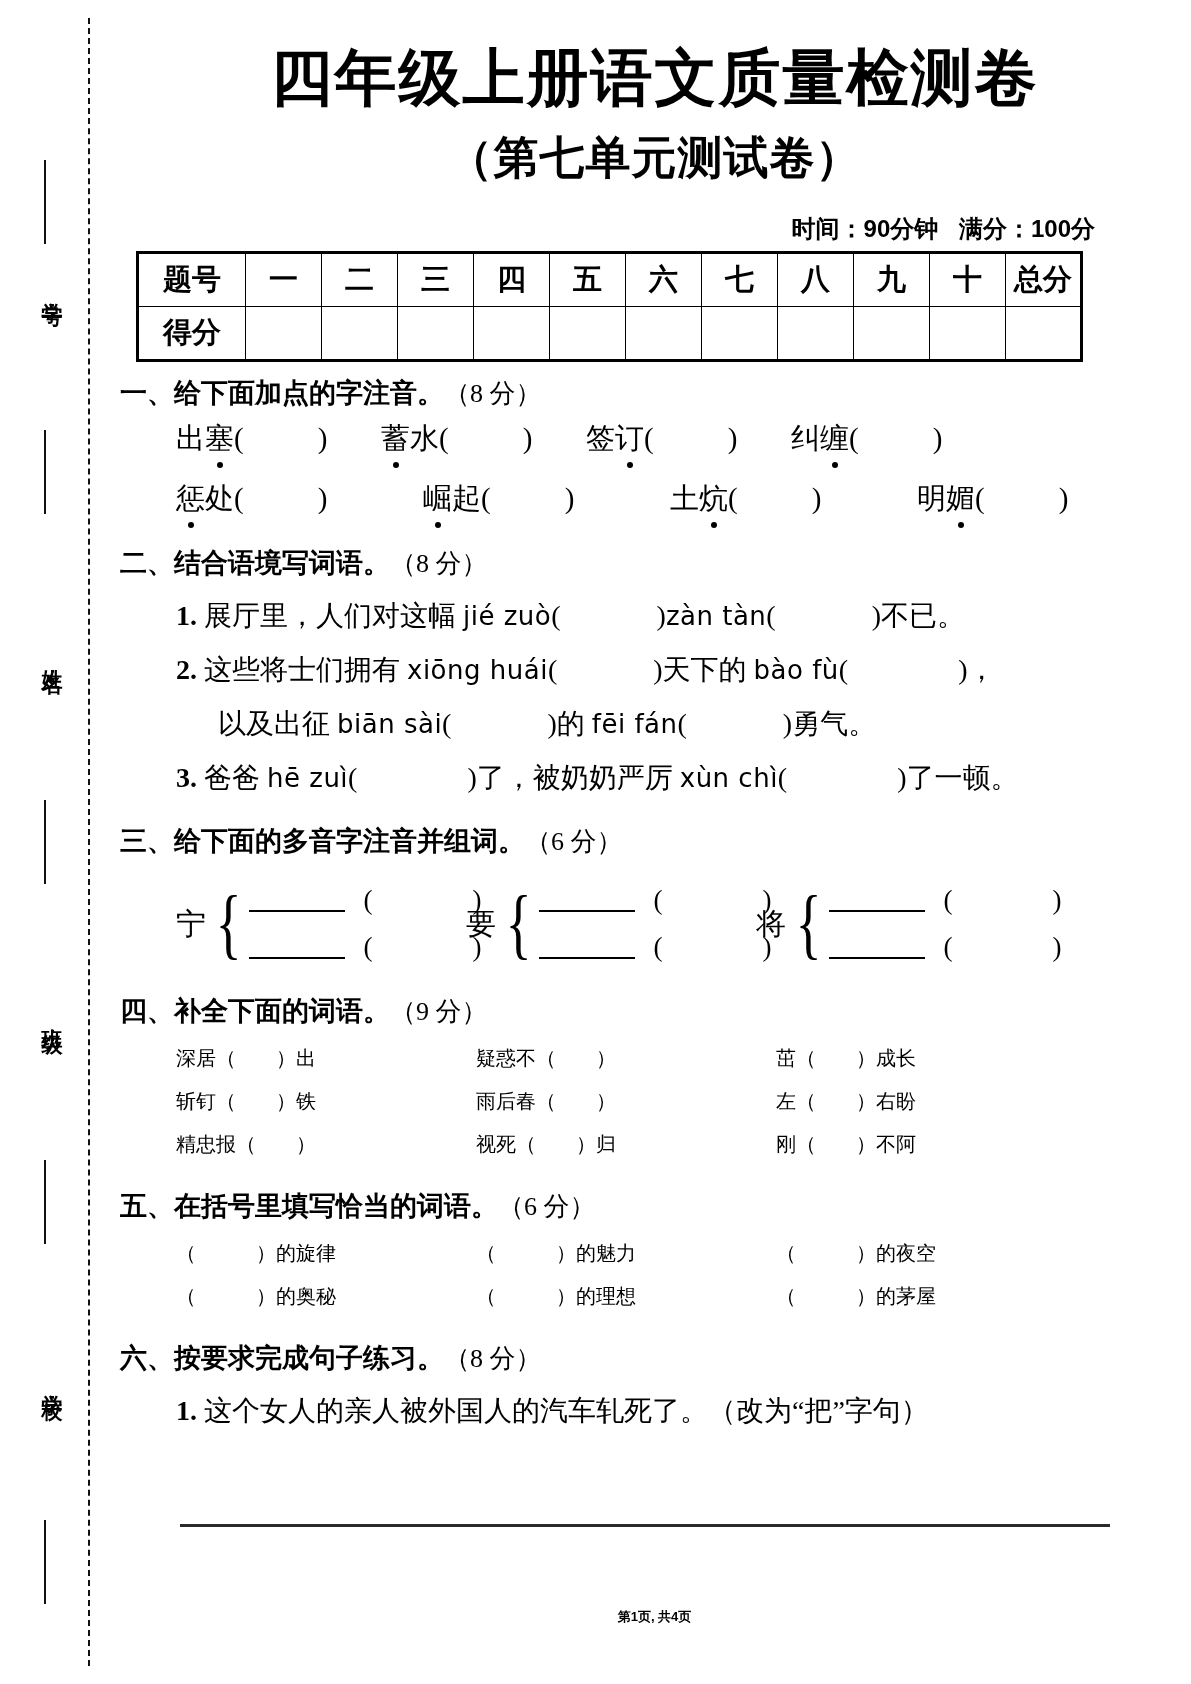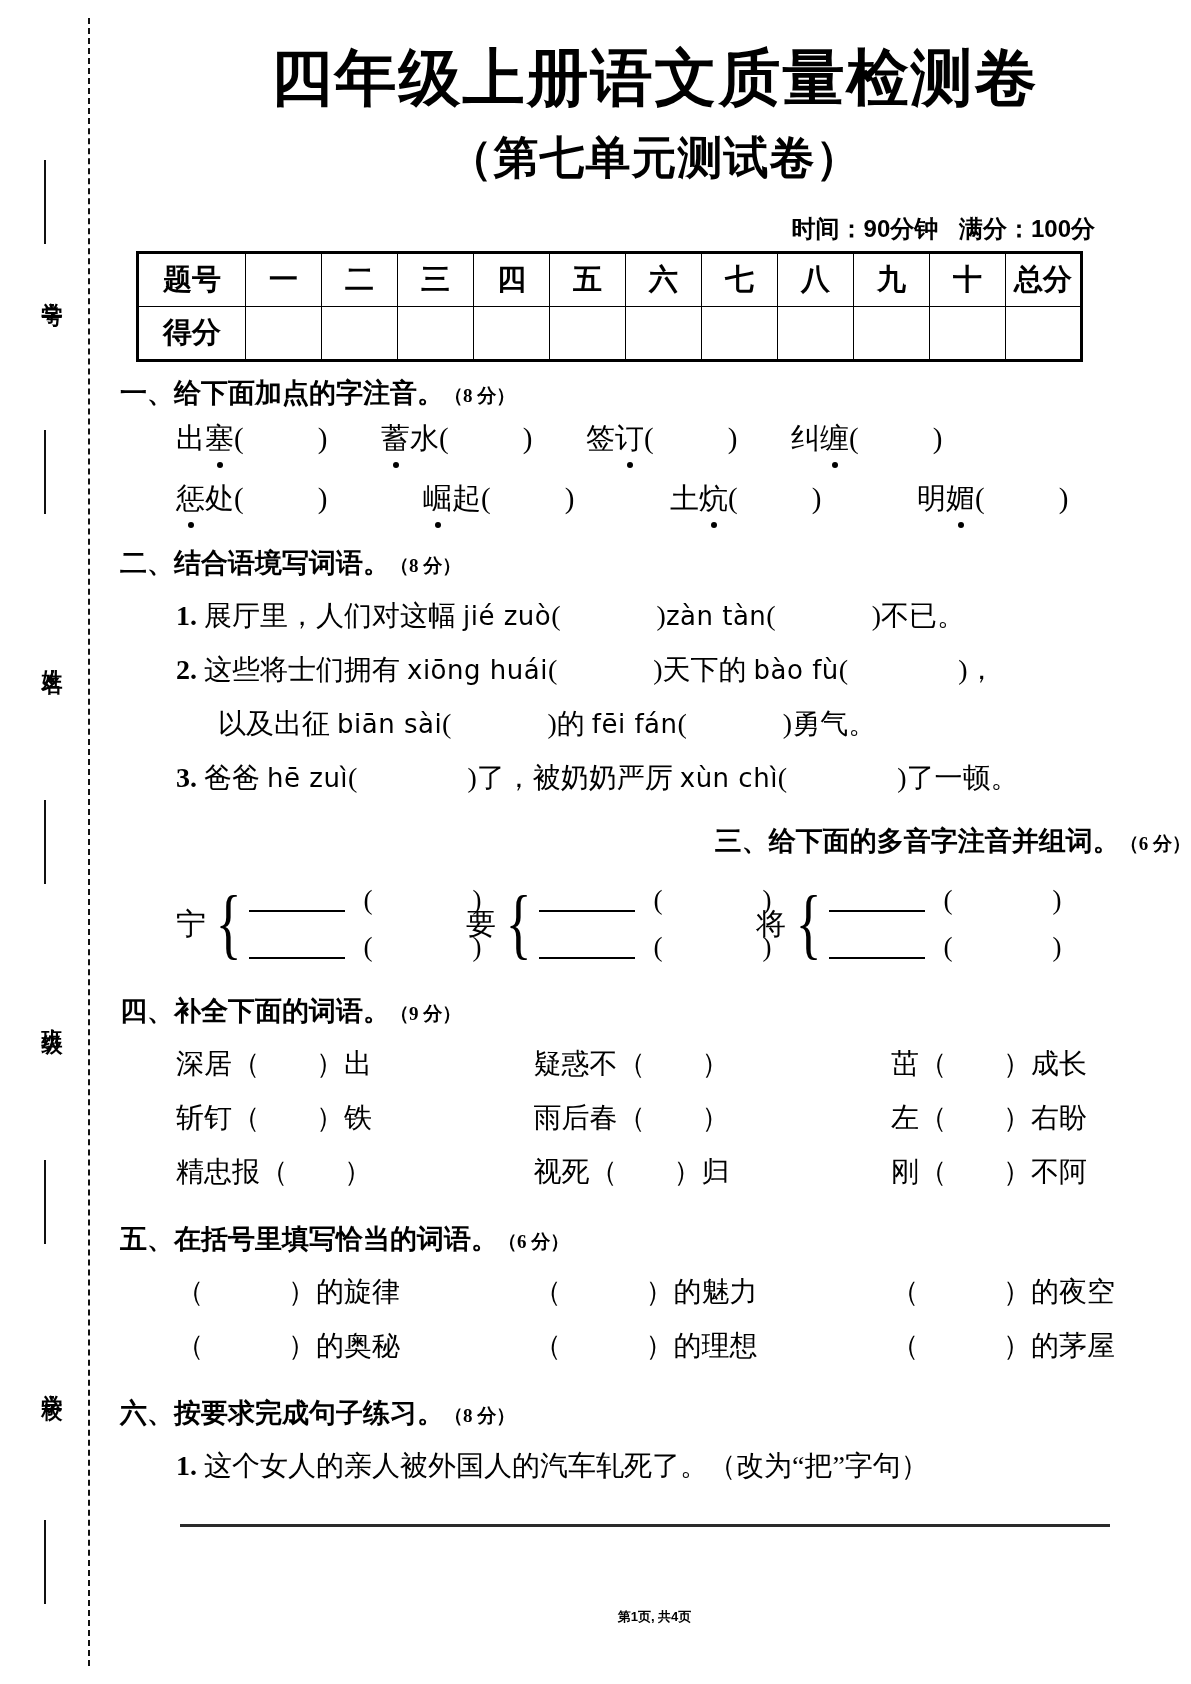--- a/index.html
+++ b/index.html
@@ -111,22 +111,22 @@
   
   .sec-h {
     font-family: "Liberation Sans", "DejaVu Sans", sans-serif;
     font-weight: 700;
     font-size: 27px;
     margin: 13px 0 6px 2px;
     letter-spacing: 0px;
   }
   .sec-h .pts {
     font-family: "Liberation Serif", "DejaVu Serif", serif;
-    font-weight: 700;
-    font-size: 19px;
+    font-weight: 400;
+    font-size: 26px;
   }
   .num { font-family: "Liberation Serif","DejaVu Serif",serif; font-weight:700; }
 
   
   .row-one { margin: 8px 0 0 58px; display: flex; }
   .word-cell { width: 205px; font-size: 29px; white-space: nowrap; }
   .dotchar {
     display: inline-block;
     position: relative;
   }
@@ -194,23 +194,22 @@
     border-bottom: 2px solid #000;
     height: 20px;
     margin-right: 18px;
   }
   .paren-blank { display: inline-block; width: 100px; }
 
   
   .grid-row {
     display: flex;
     margin: 16px 0 0 58px;
-    font-size: 28px;
+    font-size: 20px;
     white-space: nowrap;
-    justify-content: space-between;
   }
   .g-cell { width: 300px; }
 
   
   .q-line {
     font-size: 28px;
     margin: 16px 0 0 58px;
     white-space: nowrap;
   }
 
@@ -341,21 +340,21 @@
 
   <div class="sent cont">
     <span>以及出征 </span><span class="py">biān sài</span>(<span class="blank-s"></span>)<span>的 </span><span class="py">fēi fán</span>(<span class="blank-s"></span>)<span>勇气。</span>
   </div>
 
   <div class="sent">
     <span class="num">3.</span>
     <span>爸爸 </span><span class="py">hē zuì</span>(<span class="blank-m"></span>)<span>了，被奶奶严厉 </span><span class="py">xùn chì</span>(<span class="blank-m"></span>)<span>了一顿。</span>
   </div>
 
-  <div class="sec-h" style="margin-top:26px;text-align:right;">
+  <div class="sec-h" style="margin-top:26px;">
     <span>三、给下面的多音字注音并组词。</span><span class="pts">（6 分）</span>
   </div>
 
   <div class="poly-wrap">
     <div class="poly">
       <span class="poly-char">宁</span>
       <span class="brace">{</span>
       <span class="poly-rows">
         <span class="poly-row">
           <span class="ul-blank"></span>(<span class="paren-blank"></span>)

